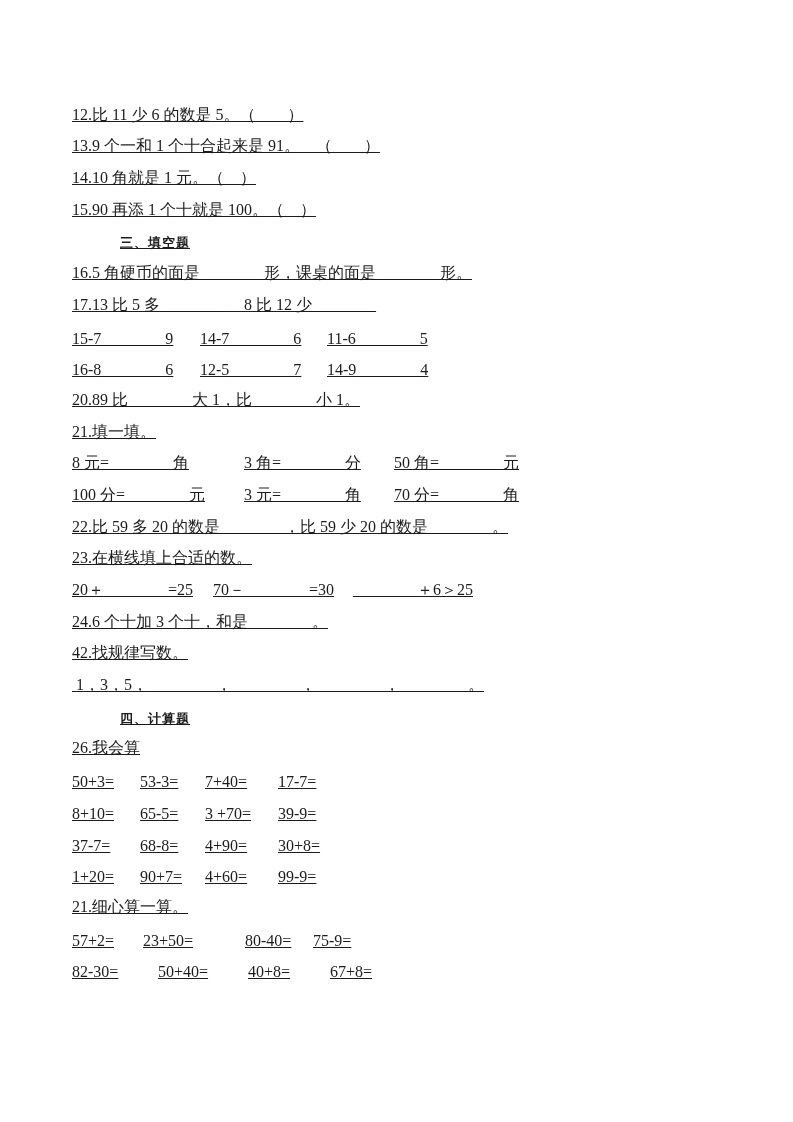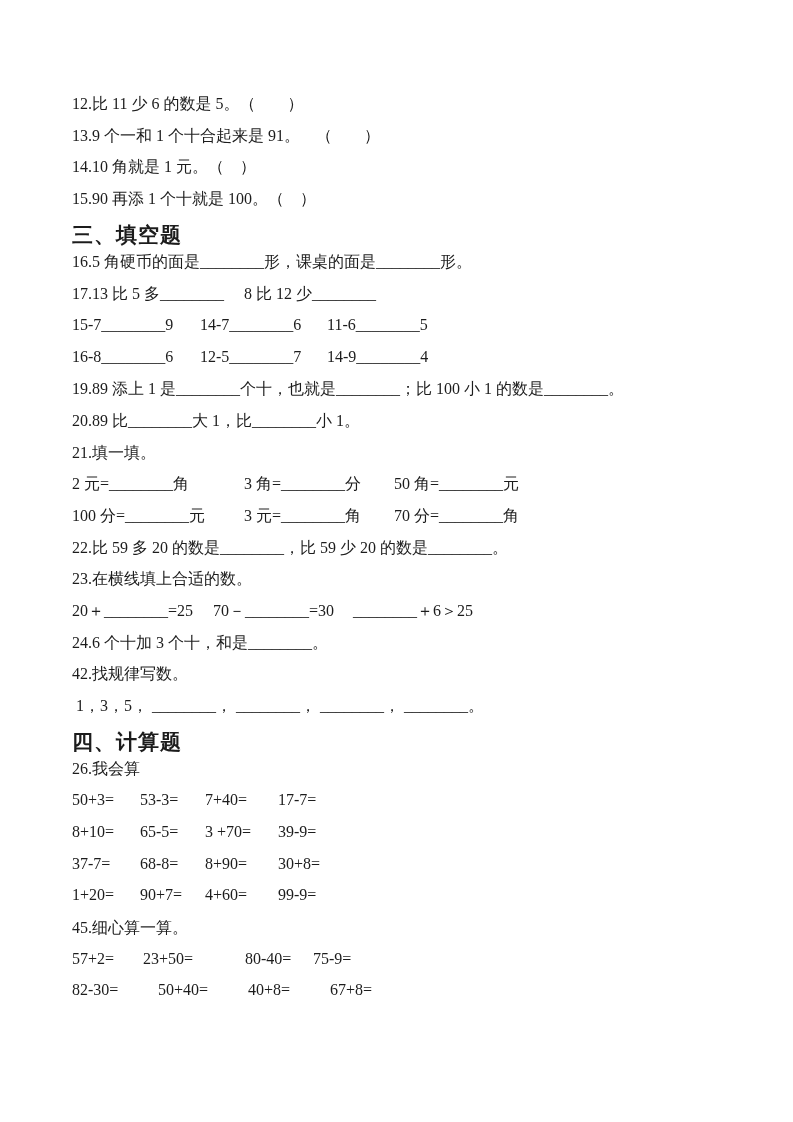--- a/index.html
+++ b/index.html
@@ -2,22 +2,22 @@
 <html><head>
 <meta charset="utf-8">
 <style>
   html,body{margin:0;padding:0;background:#ffffff;}
   .page{
     width:793px;height:1122px;background:#ffffff;box-sizing:border-box;
     padding:94px 70px 0 72px;
     font-family:"Liberation Serif","DejaVu Serif",serif;
     color:#1c1c1c;font-size:16px;overflow:hidden;
   }
-  .line{height:31.7px;display:flex;align-items:flex-start;white-space:pre;}
-  .heading{font-weight:700;font-size:21px;letter-spacing:1px;}
+  .line{height:31.7px;display:flex;align-items:flex-end;white-space:pre;text-decoration:underline;}
+  .heading{font-weight:700;font-size:13px;letter-spacing:1px;margin-left:48px;}
   .t{white-space:pre;display:inline-block;}
   
   .cmp  .c0{width:128px}.cmp  .c1{width:127px}
   .money .c0{width:172px}.money .c1{width:150px}
   .q23r .c0{width:141px}.q23r .c1{width:140px}
   .calcA .c0{width:68px}.calcA .c1{width:65px}.calcA .c2{width:73px}
   .calcB .c0{width:71px}.calcB .c1{width:102px}.calcB .c2{width:68px}
   .calcC .c0{width:86px}.calcC .c1{width:90px}.calcC .c2{width:82px}
 </style>
 </head>
@@ -39,26 +39,25 @@
     <span class="t c0">15-7________9</span>
     <span class="t c1">14-7________6</span>
     <span class="t">11-6________5</span>
   </div>
   <div class="line cmp">
     <span class="t c0">16-8________6</span>
     <span class="t c1">12-5________7</span>
     <span class="t">14-9________4</span>
   </div>
 
-  <div class="line"><span class="t">19.89 添上 1 是________个十，也就是________；比 100 小 1 的数是________。</span></div>
   <div class="line"><span class="t">20.89 比________大 1，比________小 1。</span></div>
   <div class="line"><span class="t">21.填一填。</span></div>
 
   <div class="line money">
-    <span class="t c0">2 元=________角</span>
+    <span class="t c0">8 元=________角</span>
     <span class="t c1">3 角=________分</span>
     <span class="t">50 角=________元</span>
   </div>
   <div class="line money">
     <span class="t c0">100 分=________元</span>
     <span class="t c1">3 元=________角</span>
     <span class="t">70 分=________角</span>
   </div>
 
   <div class="line"><span class="t">22.比 59 多 20 的数是________，比 59 少 20 的数是________。</span></div>
@@ -86,31 +85,31 @@
   </div>
   <div class="line calcA">
     <span class="t c0">8+10=</span>
     <span class="t c1">65-5=</span>
     <span class="t c2">3 +70=</span>
     <span class="t">39-9=</span>
   </div>
   <div class="line calcA">
     <span class="t c0">37-7=</span>
     <span class="t c1">68-8=</span>
-    <span class="t c2">8+90=</span>
+    <span class="t c2">4+90=</span>
     <span class="t">30+8=</span>
   </div>
   <div class="line calcA">
     <span class="t c0">1+20=</span>
     <span class="t c1">90+7=</span>
     <span class="t c2">4+60=</span>
     <span class="t">99-9=</span>
   </div>
 
-  <div class="line"><span class="t">45.细心算一算。</span></div>
+  <div class="line"><span class="t">21.细心算一算。</span></div>
 
   <div class="line calcB">
     <span class="t c0">57+2=</span>
     <span class="t c1">23+50=</span>
     <span class="t c2">80-40=</span>
     <span class="t">75-9=</span>
   </div>
   <div class="line calcC">
     <span class="t c0">82-30=</span>
     <span class="t c1">50+40=</span>

